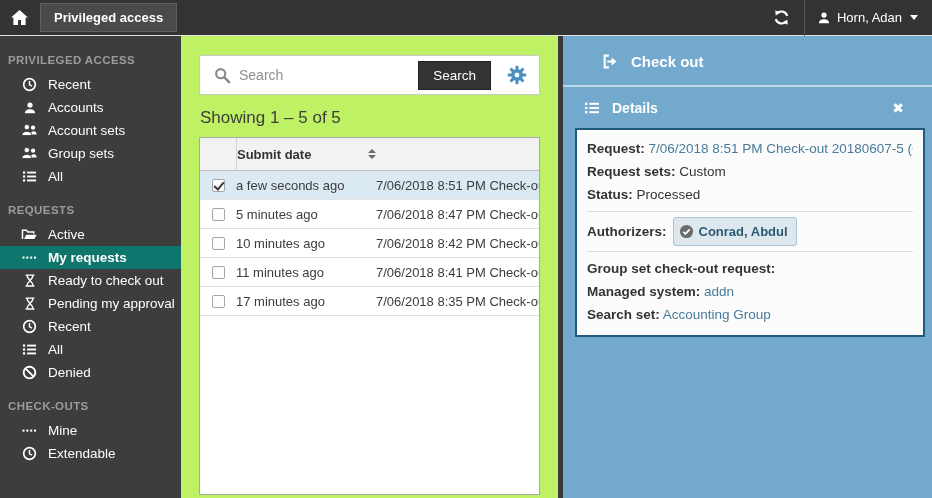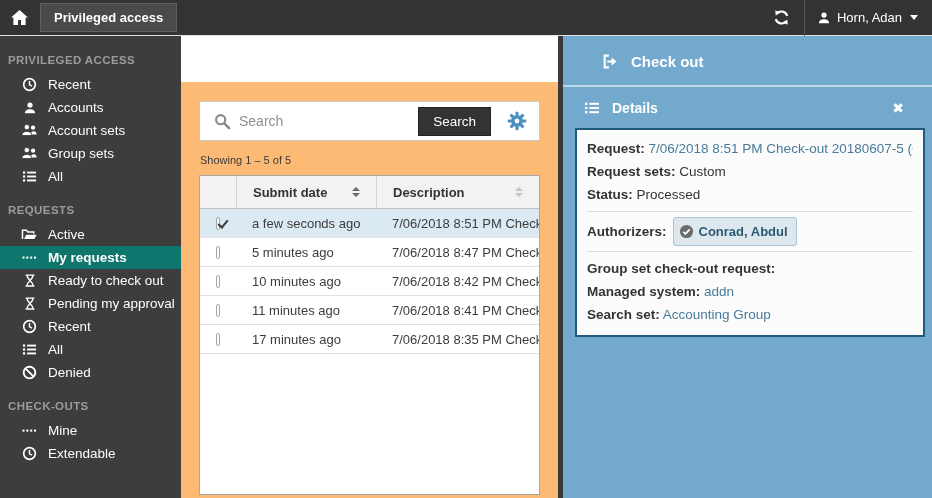--- a/index.html
+++ b/index.html
@@ -28,38 +28,38 @@
   .sidebar { width:181px; flex:0 0 181px; background:#3d3d3d; color:#efefef; overflow:hidden; padding-top:2px; }
   .side-title { font-size:11.5px; font-weight:bold; color:#9b9b9b; letter-spacing:.4px;
                 margin:16px 0 7px; padding:0 8px; }
   .side-item { height:23px; display:flex; align-items:center; gap:9px; padding-left:20px;
                font-size:13.5px; color:#fdfdfd; cursor:pointer; white-space:nowrap; }
   .side-item.active { background:#0f766e; font-weight:bold; }
   .side-item .icn { width:19px; display:flex; justify-content:center; color:#fff; flex:0 0 19px; }
   .icn svg { display:block; }
 
   
-  .middle { width:377px; flex:0 0 377px; background:#fdba74; padding:19px 18px 3px 18px;
-            display:flex; flex-direction:column; min-height:0;margin-top:46px; }
+  .middle { width:377px; flex:0 0 377px; background:#bef264; padding:19px 18px 3px 18px;
+            display:flex; flex-direction:column; min-height:0; }
   .search-box { background:#fff; border:1px solid #c9c9c9; height:40px; display:flex; align-items:center;
                 padding:0 12px 0 14px; }
   .search-icon { color:#8a8a8a; display:flex; }
   .search-input { border:none; outline:none; flex:1; font-size:14px; color:#444; padding:0 8px;
                   font-family:"Liberation Sans", sans-serif; background:transparent; min-width:0; }
   .search-input::placeholder { color:#8f8f8f; }
   .search-btn { background:#333333; color:#fff; border:1px solid #222; font-size:13.5px;
                 padding:6px 14px; cursor:pointer; font-family:"Liberation Sans", sans-serif; }
   .gear-btn { color:#4a8fbe; margin-left:16px; cursor:pointer; display:flex; }
-  .showing { font-size:11px; color:#3c3c3c; margin:13px 0 9px 1px; }
+  .showing { font-size:17px; color:#3c3c3c; margin:13px 0 9px 1px; }
 
   .table { border:1px solid #a8a8a8; background:#fff; flex:1; display:flex; flex-direction:column;
            min-height:0; overflow:hidden; }
   .t-head { display:flex; background:#f2f2f2; border-bottom:1px solid #bfbfbf; flex:0 0 33px; }
   .t-head .cell { font-weight:bold; font-size:13px; color:#333; display:flex; align-items:center; }
-  .cell { padding:0 16px; }
+  .cell { padding:0 0; }
   .col-cb { flex:0 0 36px; display:flex; align-items:center; justify-content:center; }
   .col-date { flex:0 0 140px; border-left:1px solid #d4d4d4; }
   .col-desc { flex:1; border-left:1px solid #d4d4d4; min-width:0; }
   .sort { margin-left:auto; display:flex; flex-direction:column; gap:2px; }
   .sort i { width:0; height:0; border-left:4px solid transparent; border-right:4px solid transparent; display:block; }
   .sort .up { border-bottom:4px solid currentColor; }
   .sort .dn { border-top:4px solid currentColor; }
   .sort-active { color:#6b6b6b; }
   .sort-idle { color:#c2c2c2; }
   .t-row { display:flex; border-bottom:1px solid #e2e2e2; flex:0 0 29px; font-size:13px; color:#3c3c3c;
@@ -326,27 +326,20 @@
       <div class="table">
         <div class="t-head">
           <div class="cell col-cb"></div>
           <div class="cell col-date">
             <span>Submit date</span>
             <span class="sort sort-active">
                 <i class="up"></i>
                 <i class="dn"></i>
               </span>
           </div>
-          <div class="cell col-desc">
-            <span>Description</span>
-            <span class="sort sort-idle">
-                <i class="up"></i>
-                <i class="dn"></i>
-              </span>
-          </div>
         </div>
 
         <div class="t-row selected">
           <div class="cell col-cb">
               <span class="checkbox checked"></span>
             </div>
           <div class="cell col-date">a few seconds ago</div>
           <div class="cell col-desc">7/06/2018 8:51 PM Check-out</div>
         </div>
         <div class="t-row">

